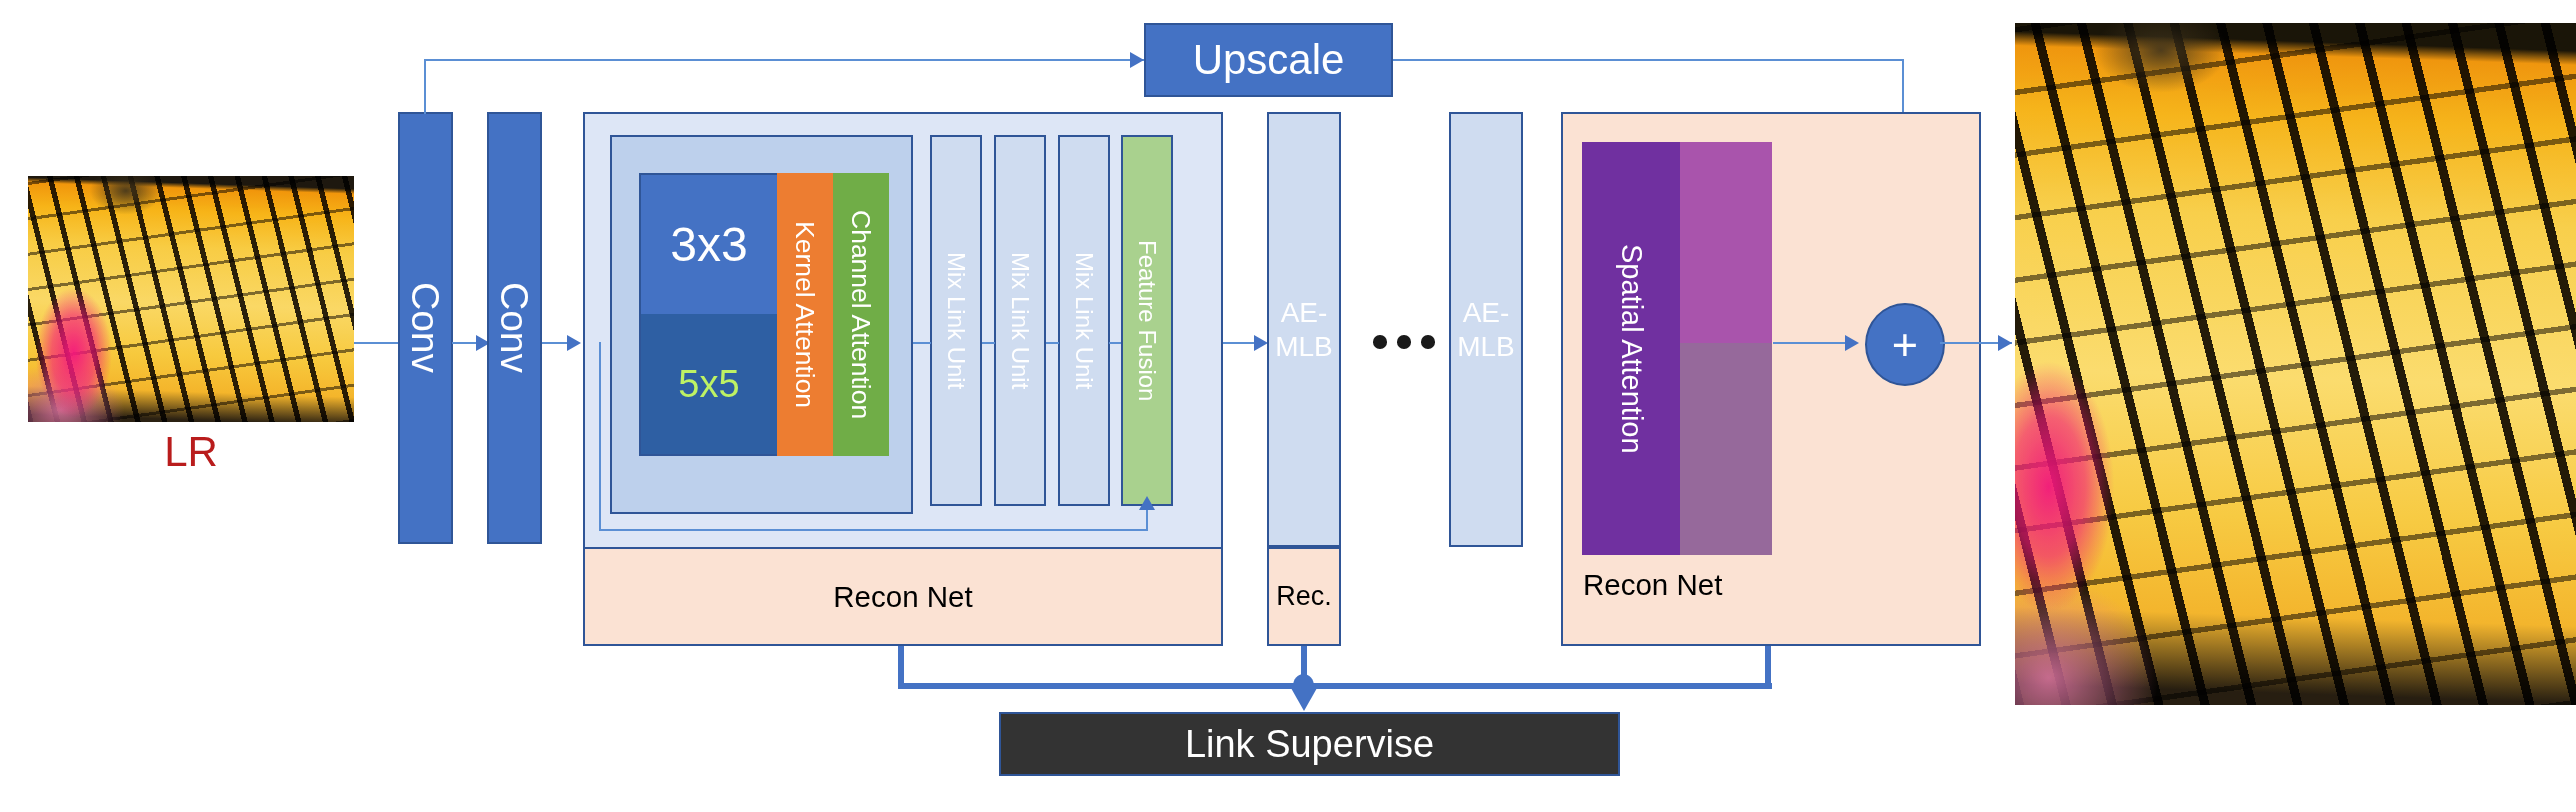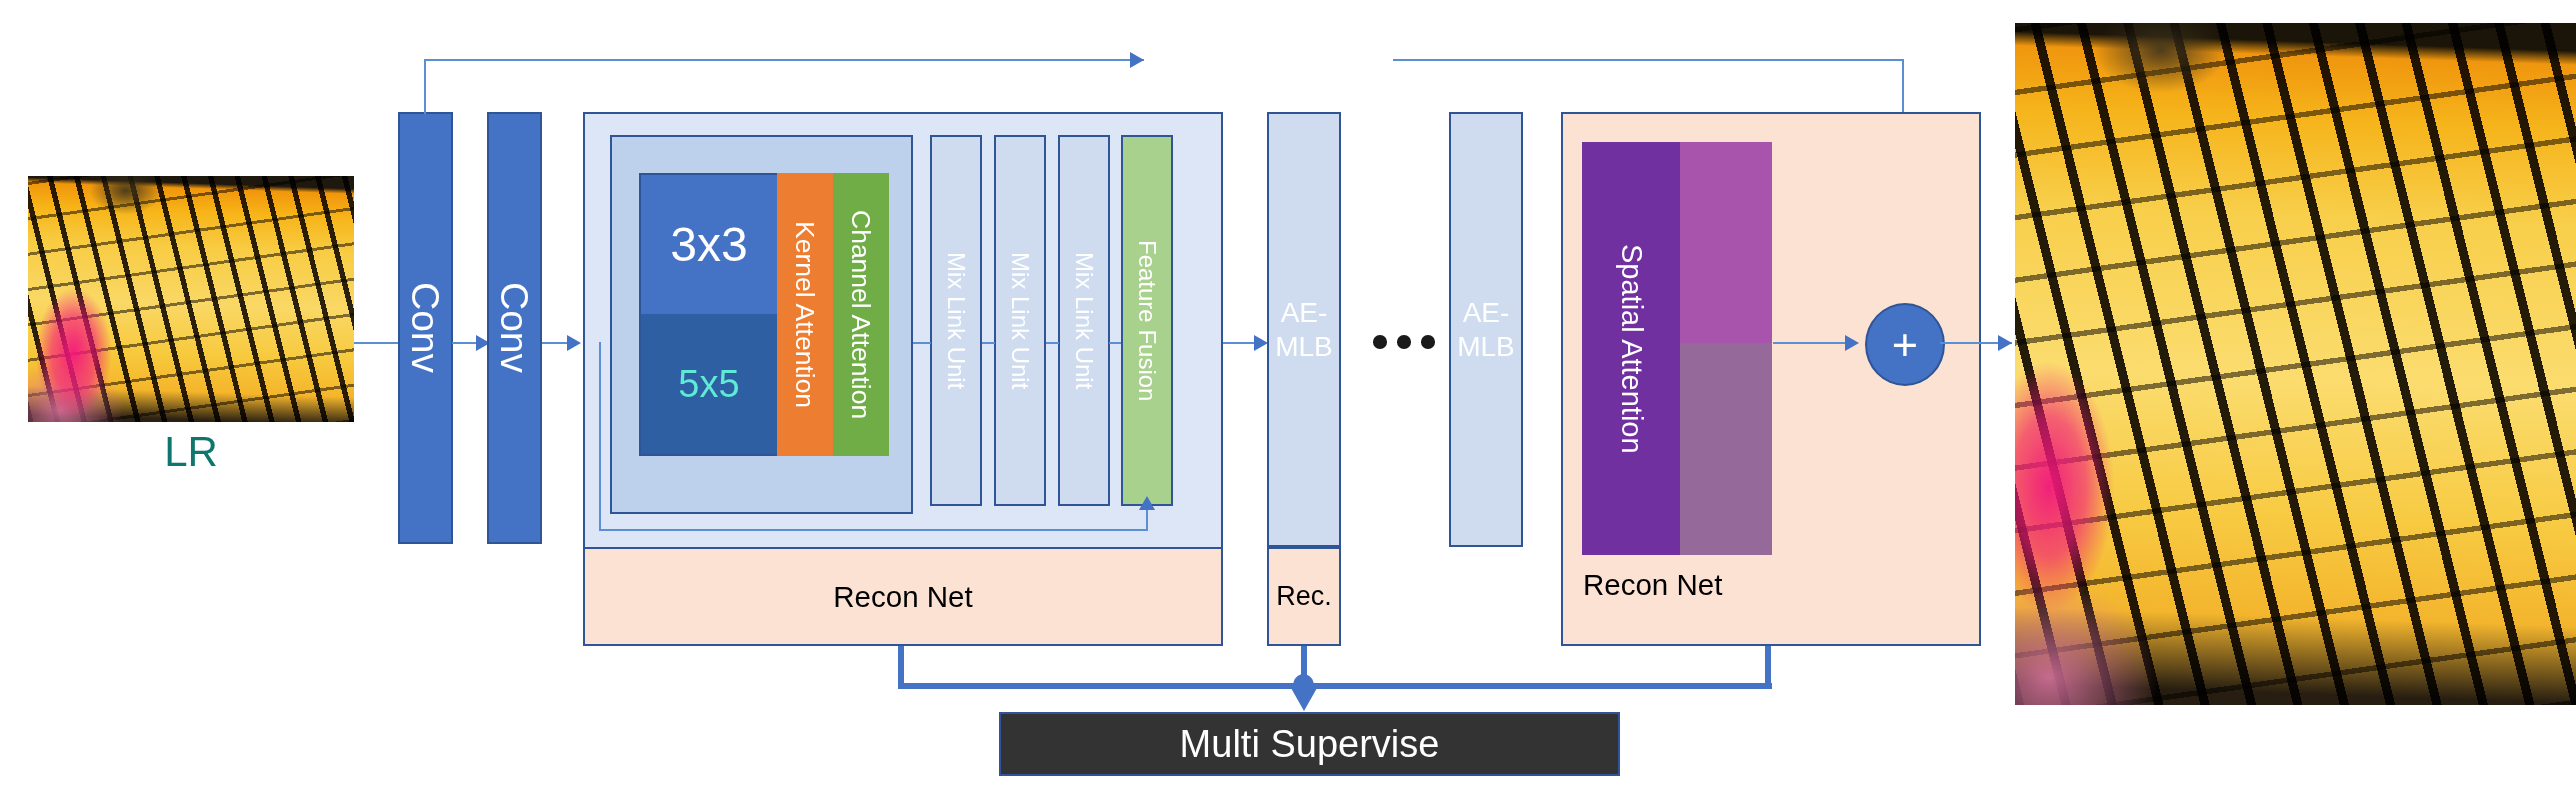--- a/index.html
+++ b/index.html
@@ -25,21 +25,21 @@
   }
   .vtext{
     writing-mode:vertical-rl;
     text-orientation:mixed;
     white-space:nowrap;
     line-height:1;
   }
 
   
   .c-blue      {background:#4472C4;color:#ffffff;}
-  .c-darkblue  {background:#2E5FA3;color:#5eead4;}
+  .c-darkblue  {background:#2E5FA3;color:#bef264;}
   .c-lightblue {background:#CFDCF0;color:#ffffff;}
   .c-paleblue  {background:#DDE6F6;color:#ffffff;}
   .c-midblue   {background:#BDD0EC;color:#ffffff;}
   .c-orange    {background:#ED7D31;color:#ffffff;border-color:#ED7D31;}
   .c-green     {background:#70AD47;color:#ffffff;border-color:#70AD47;}
   .c-lightgreen{background:#A9D18E;color:#ffffff;}
   .c-peach     {background:#FBE2D3;color:#000000;}
   .c-dark      {background:#333333;color:#ffffff;border-color:#2F5597;}
   .c-purple    {background:#7030A0;color:#ffffff;border:none;}
   .c-magenta   {background:#A954AC;border:none;}
@@ -48,21 +48,21 @@
   
   .photo{
     position:absolute;
     background-repeat:no-repeat;
     background-size:100% 100%;
     image-rendering:auto;
   }
   .caption{
     position:absolute;
     text-align:center;
-    color:#0f766e;
+    color:#b91c1c;
     font-weight:400;
   }
 
   
   .line-h{position:absolute;background:#5B8FD4;height:1.5px;}
   .line-v{position:absolute;background:#5B8FD4;width:1.5px;}
   .line-h.thick{height:6px;background:#4472C4;}
   .line-v.thick{width:6px;background:#4472C4;}
 
   .arrow-r{
@@ -156,20 +156,23 @@
     <span class="vtext" style="font-size:39px;">Conv</span>
   </div>
 
   <div class="line-h" style="left:542px;top:342px;width:33px;"></div>
   <div class="arrow-r" style="left:567px;top:335px;"></div>
 
   <div class="line-v" style="left:424px;top:59px;height:55px;"></div>
   <div class="line-h" style="left:424px;top:59px;width:720px;"></div>
   <div class="arrow-r" style="left:1130px;top:52px;"></div>
 
+  <div class="box c-blue" style="left:1144px;top:23px;width:249px;height:74px;">
+    <span style="font-size:42px;">Upscale</span>
+  </div>
 
   <div class="line-h" style="left:1393px;top:59px;width:511px;"></div>
   <div class="line-v" style="left:1902px;top:59px;height:255px;"></div>
   <div class="arrow-d" style="left:1895px;top:309px;"></div>
 
   <div class="box c-paleblue" style="left:583px;top:112px;width:640px;height:534px;display:block;"></div>
 
   <div class="box c-peach" style="left:583px;top:547px;width:640px;height:99px;">
     <span style="font-size:29.5px;">Recon Net</span>
   </div>
@@ -263,17 +266,17 @@
 
   <div class="line-v thick" style="left:1301px;top:646px;width:6px;height:30px;"></div>
 
   <div class="line-h thick" style="left:898px;top:683px;width:874px;height:6px;"></div>
 
   <div class="junction-dot" style="left:1293px;top:674px;width:21px;height:24px;"></div>
 
   <div class="arrow-d big" style="left:1291px;top:688px;"></div>
 
   <div class="box c-dark" style="left:999px;top:712px;width:621px;height:64px;">
-    <span style="font-size:38px;">Multi Supervise</span>
+    <span style="font-size:38px;">Link Supervise</span>
   </div>
 
 </div>
 
 
 </body></html>

